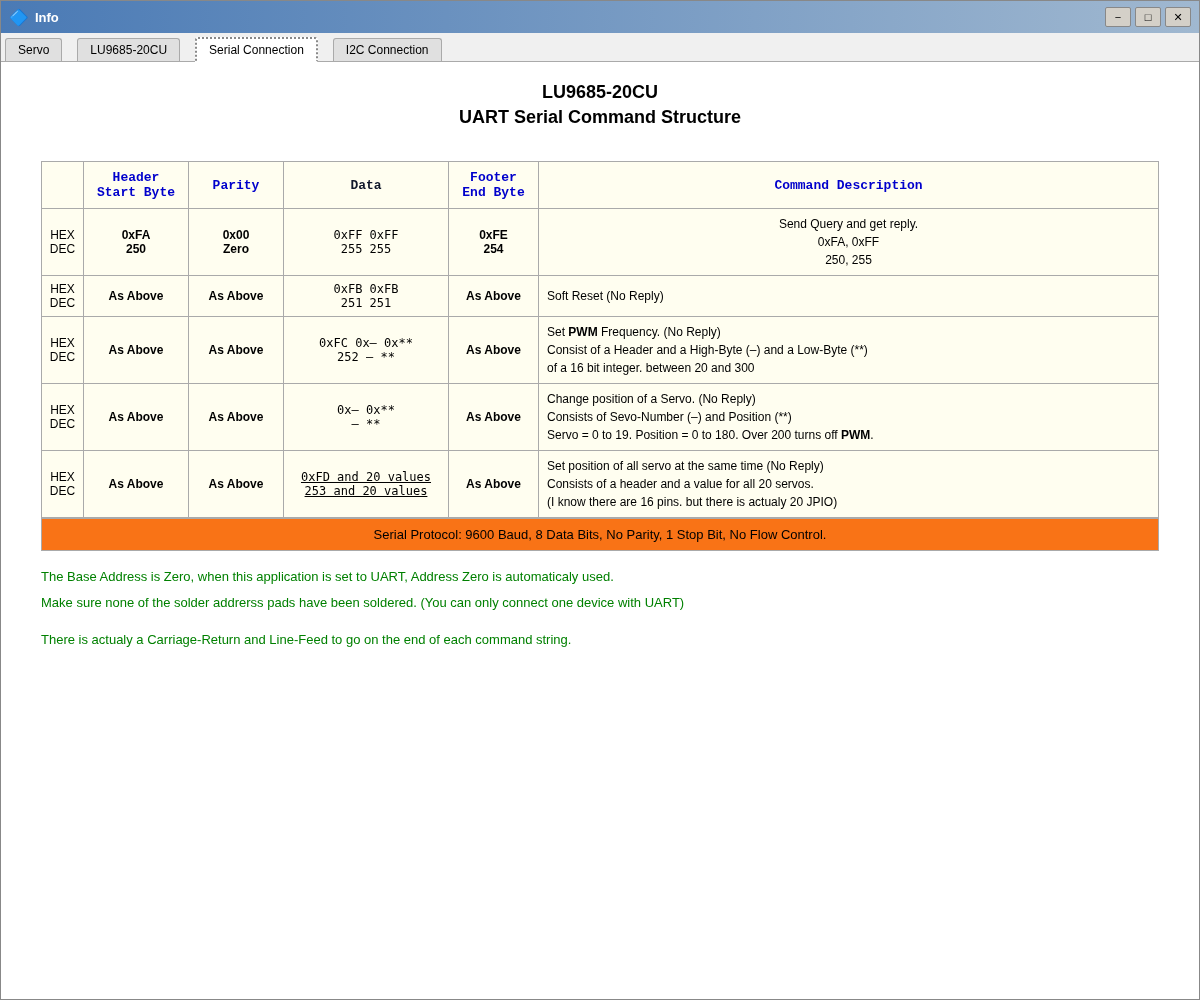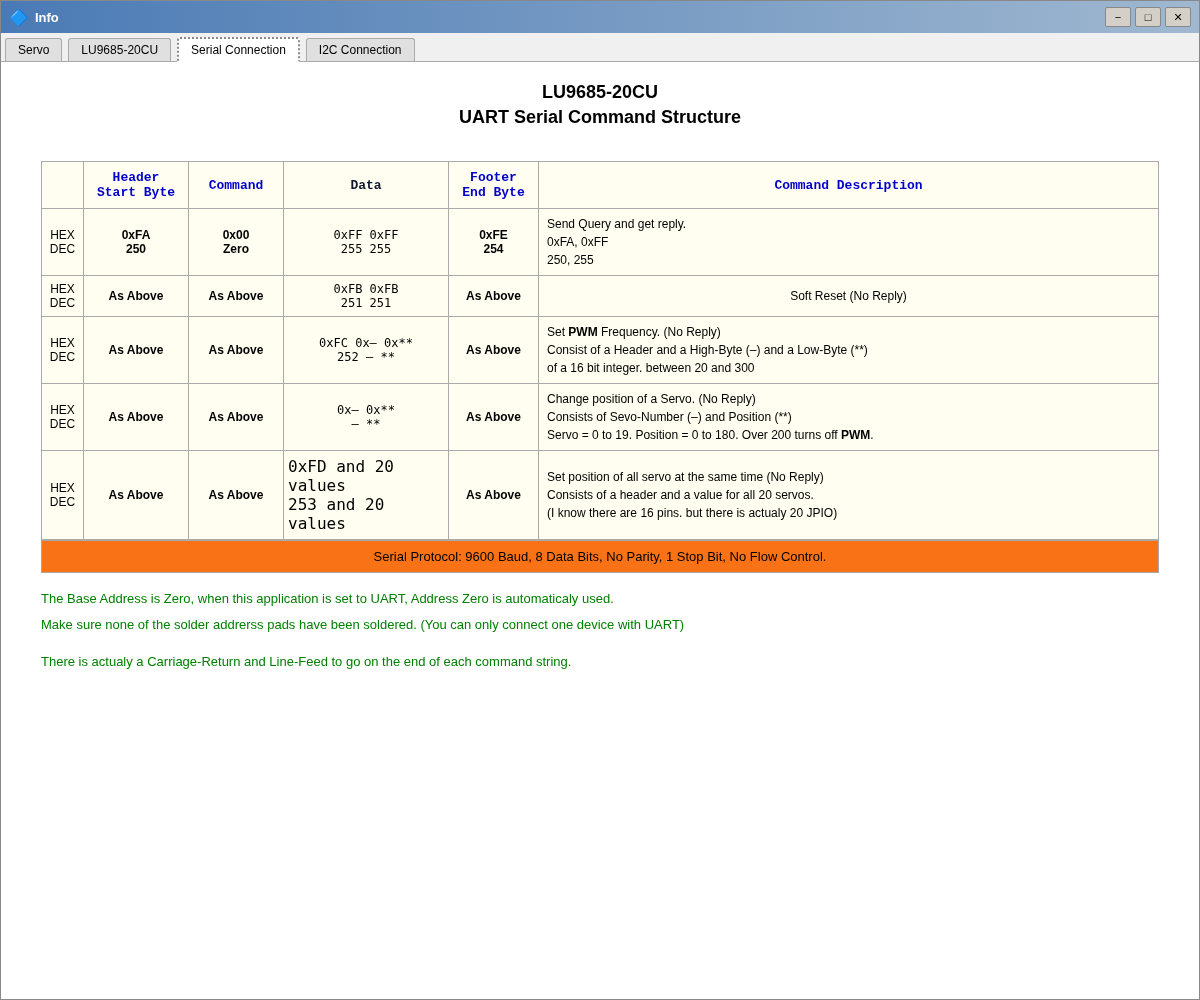--- a/index.html
+++ b/index.html
@@ -53,21 +53,21 @@
       justify-content: center;
       font-size: 11px;
       color: #000;
     }
     .tab-bar {
       background: #f0f0f0;
       border-bottom: 1px solid #aaa;
       display: flex;
       align-items: flex-end;
       padding: 4px 4px 0 4px;
-      gap: 6px;
+      gap: 15px;
       flex-shrink: 0;
     }
     .tab {
       padding: 4px 12px;
       border: 1px solid #aaa;
       background: #e0e0e0;
       cursor: pointer;
       font-size: 12px;
       border-bottom: none;
       border-radius: 3px 3px 0 0;
@@ -161,42 +161,42 @@
 
   <div class="content">
     <div class="page-title">LU9685-20CU</div>
     <div class="page-subtitle">UART Serial Command Structure</div>
 
     <table style="width: 100%; border-collapse: collapse; background: rgb(255, 254, 240); border: 1px solid rgb(170, 170, 170); margin-bottom: 0px;">
         <thead>
           <tr>
             <th style="width: 42px; border: 1px solid rgb(170, 170, 170); background: rgb(255, 254, 240);"></th>
             <th style="width: 105px; color: rgb(0, 0, 204); border: 1px solid rgb(170, 170, 170); background: rgb(255, 254, 240); padding: 8px 10px; font-size: 13px; text-align: center;">Header<br>Start Byte</th>
-            <th style="width: 95px; color: rgb(0, 0, 204); border: 1px solid rgb(170, 170, 170); background: rgb(255, 254, 240); padding: 8px 10px; font-size: 13px; text-align: center;">Command</th>
+            <th style="width: 95px; color: rgb(0, 0, 204); border: 1px solid rgb(170, 170, 170); background: rgb(255, 254, 240); padding: 8px 10px; font-size: 13px; text-align: center;">Parity</th>
             <th style="width: 165px; color: #0f172a; border: 1px solid rgb(170, 170, 170); background: rgb(255, 254, 240); padding: 8px 10px; font-size: 13px; text-align: center;">Data</th>
             <th style="width: 90px; color: rgb(0, 0, 204); border: 1px solid rgb(170, 170, 170); background: rgb(255, 254, 240); padding: 8px 10px; font-size: 13px; text-align: center;">Footer<br>End Byte</th>
             <th style="width: auto; color: rgb(0, 0, 204); border: 1px solid rgb(170, 170, 170); background: rgb(255, 254, 240); padding: 8px 10px; font-size: 13px; text-align: center;">Command Description</th>
           </tr>
         </thead>
         <tbody>
           <tr>
             <td style="border: 1px solid rgb(170, 170, 170); text-align: center; font-size: 12px; padding: 4px 2px; vertical-align: middle;">HEX<br>DEC</td>
             <td style="border: 1px solid rgb(170, 170, 170); text-align: center; font-size: 12px; padding: 6px 4px; vertical-align: middle; font-weight: bold;">0xFA<br>250</td>
             <td style="border: 1px solid rgb(170, 170, 170); text-align: center; font-size: 12px; padding: 6px 4px; vertical-align: middle; font-weight: bold;">0x00<br>Zero</td>
             <td style="border: 1px solid rgb(170, 170, 170); text-align: center; font-size: 12px; padding: 6px 4px; vertical-align: middle; font-family: monospace;">0xFF    0xFF<br>255      255</td>
             <td style="border: 1px solid rgb(170, 170, 170); text-align: center; font-size: 12px; padding: 6px 4px; vertical-align: middle; font-weight: bold;">0xFE<br>254</td>
-            <td style="border: 1px solid rgb(170, 170, 170); text-align: left; font-size: 12px; padding: 6px 8px; vertical-align: middle; line-height: 1.5;">Send Query and get reply.<br>0xFA, 0xFF<br> 250,   255</td>
+            <td style="border: 1px solid rgb(170, 170, 170); text-align: center; font-size: 12px; padding: 6px 24px; vertical-align: middle; line-height: 1.5;">Send Query and get reply.<br>0xFA, 0xFF<br> 250,   255</td>
           </tr>
           <tr>
             <td style="border: 1px solid rgb(170, 170, 170); text-align: center; font-size: 12px; padding: 4px 2px; vertical-align: middle;">HEX<br>DEC</td>
             <td style="border: 1px solid rgb(170, 170, 170); text-align: center; font-size: 12px; padding: 6px 4px; vertical-align: middle; font-weight: bold;">As Above</td>
             <td style="border: 1px solid rgb(170, 170, 170); text-align: center; font-size: 12px; padding: 6px 4px; vertical-align: middle; font-weight: bold;">As Above</td>
             <td style="border: 1px solid rgb(170, 170, 170); text-align: center; font-size: 12px; padding: 6px 4px; vertical-align: middle; font-family: monospace;">0xFB    0xFB<br>251      251</td>
             <td style="border: 1px solid rgb(170, 170, 170); text-align: center; font-size: 12px; padding: 6px 4px; vertical-align: middle; font-weight: bold;">As Above</td>
-            <td style="border: 1px solid rgb(170, 170, 170); text-align: center; font-size: 12px; padding: 6px 8px; vertical-align: middle; line-height: 1.5;">Soft Reset (No Reply)</td>
+            <td style="border: 1px solid rgb(170, 170, 170); text-align: left; font-size: 12px; padding: 6px 8px; vertical-align: middle; line-height: 1.5;">Soft Reset (No Reply)</td>
           </tr>
           <tr>
             <td style="border: 1px solid rgb(170, 170, 170); text-align: center; font-size: 12px; padding: 4px 2px; vertical-align: middle;">HEX<br>DEC</td>
             <td style="border: 1px solid rgb(170, 170, 170); text-align: center; font-size: 12px; padding: 6px 4px; vertical-align: middle; font-weight: bold;">As Above</td>
             <td style="border: 1px solid rgb(170, 170, 170); text-align: center; font-size: 12px; padding: 6px 4px; vertical-align: middle; font-weight: bold;">As Above</td>
             <td style="border: 1px solid rgb(170, 170, 170); text-align: center; font-size: 12px; padding: 6px 4px; vertical-align: middle; font-family: monospace;">0xFC   0x–   0x**<br>252      –       **</td>
             <td style="border: 1px solid rgb(170, 170, 170); text-align: center; font-size: 12px; padding: 6px 4px; vertical-align: middle; font-weight: bold;">As Above</td>
             <td style="border: 1px solid rgb(170, 170, 170); text-align: left; font-size: 12px; padding: 6px 8px; vertical-align: middle; line-height: 1.5;">Set <strong>PWM</strong> Frequency. (No Reply)<br>Consist of a Header and a High-Byte (–) and a Low-Byte (**)<br>of a 16 bit integer. between 20 and 300</td>
           </tr>
           <tr>
@@ -204,21 +204,21 @@
             <td style="border: 1px solid rgb(170, 170, 170); text-align: center; font-size: 12px; padding: 6px 4px; vertical-align: middle; font-weight: bold;">As Above</td>
             <td style="border: 1px solid rgb(170, 170, 170); text-align: center; font-size: 12px; padding: 6px 4px; vertical-align: middle; font-weight: bold;">As Above</td>
             <td style="border: 1px solid rgb(170, 170, 170); text-align: center; font-size: 12px; padding: 6px 4px; vertical-align: middle; font-family: monospace;">0x–    0x**<br>–          **</td>
             <td style="border: 1px solid rgb(170, 170, 170); text-align: center; font-size: 12px; padding: 6px 4px; vertical-align: middle; font-weight: bold;">As Above</td>
             <td style="border: 1px solid rgb(170, 170, 170); text-align: left; font-size: 12px; padding: 6px 8px; vertical-align: middle; line-height: 1.5;">Change position of a Servo. (No Reply)<br>Consists of Sevo-Number (–) and Position (**)<br>Servo = 0 to 19. Position = 0 to 180. Over 200 turns off <strong>PWM</strong>.</td>
           </tr>
           <tr>
             <td style="border: 1px solid rgb(170, 170, 170); text-align: center; font-size: 12px; padding: 4px 2px; vertical-align: middle;">HEX<br>DEC</td>
             <td style="border: 1px solid rgb(170, 170, 170); text-align: center; font-size: 12px; padding: 6px 4px; vertical-align: middle; font-weight: bold;">As Above</td>
             <td style="border: 1px solid rgb(170, 170, 170); text-align: center; font-size: 12px; padding: 6px 4px; vertical-align: middle; font-weight: bold;">As Above</td>
-            <td style="border: 1px solid rgb(170, 170, 170); text-align: left; font-size: 16px; padding: 6px 4px; vertical-align: middle; font-family: monospace;">0xFD and 20 values<br>253 and 20 values</td>
+            <td style="border: 1px solid rgb(170, 170, 170); text-align: center; font-size: 12px; padding: 6px 4px; vertical-align: middle; font-family: monospace; text-decoration: underline;">0xFD and 20 values<br>253 and 20 values</td>
             <td style="border: 1px solid rgb(170, 170, 170); text-align: center; font-size: 12px; padding: 6px 4px; vertical-align: middle; font-weight: bold;">As Above</td>
             <td style="border: 1px solid rgb(170, 170, 170); text-align: left; font-size: 12px; padding: 6px 8px; vertical-align: middle; line-height: 1.5;">Set position of all servo at the same time (No Reply)<br>Consists of a header and a value for all 20 servos.<br>(I know there are 16 pins. but there is actualy 20 JPIO)</td>
           </tr>
         </tbody>
       </table>
 
     <div class="protocol-bar">Serial Protocol: 9600 Baud, 8 Data Bits, No Parity, 1 Stop Bit, No Flow Control.</div>
 
     <div class="info-text">The Base Address is Zero, when this application is set to UART, Address Zero is automaticaly used.</div>
     <div class="info-text">Make sure none of the solder addrerss pads have been soldered. (You can only connect one device with UART)</div>

